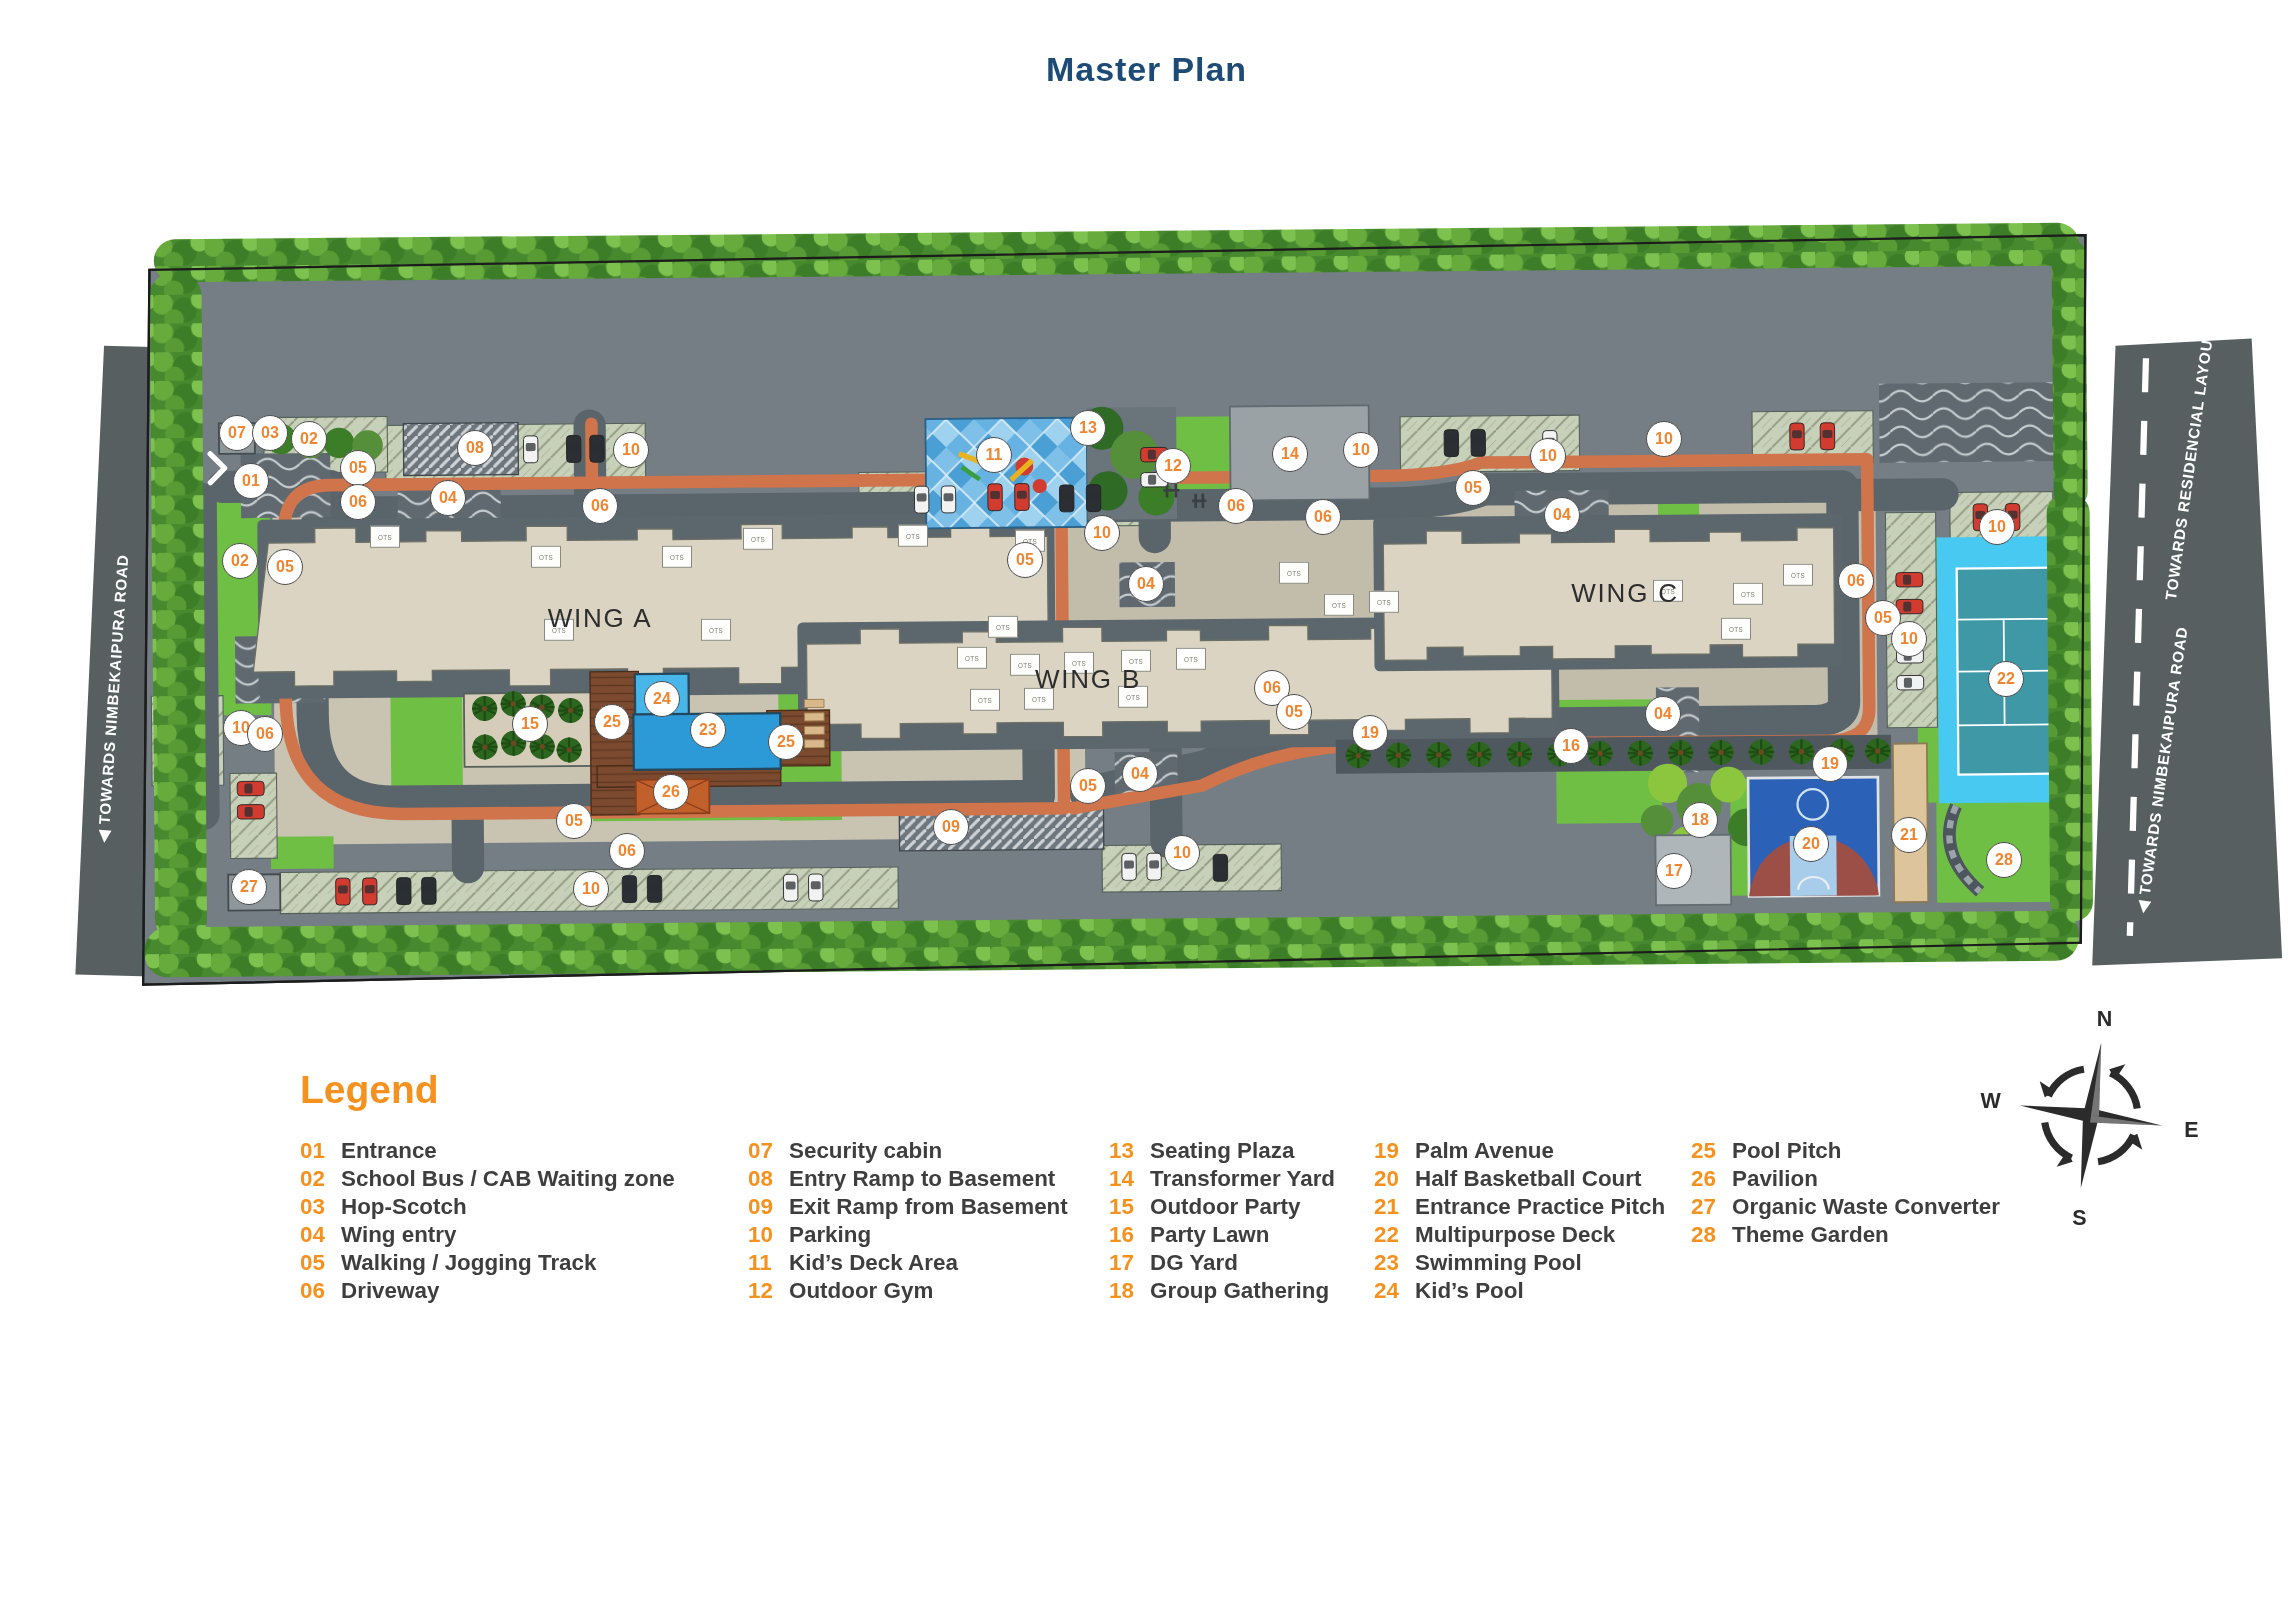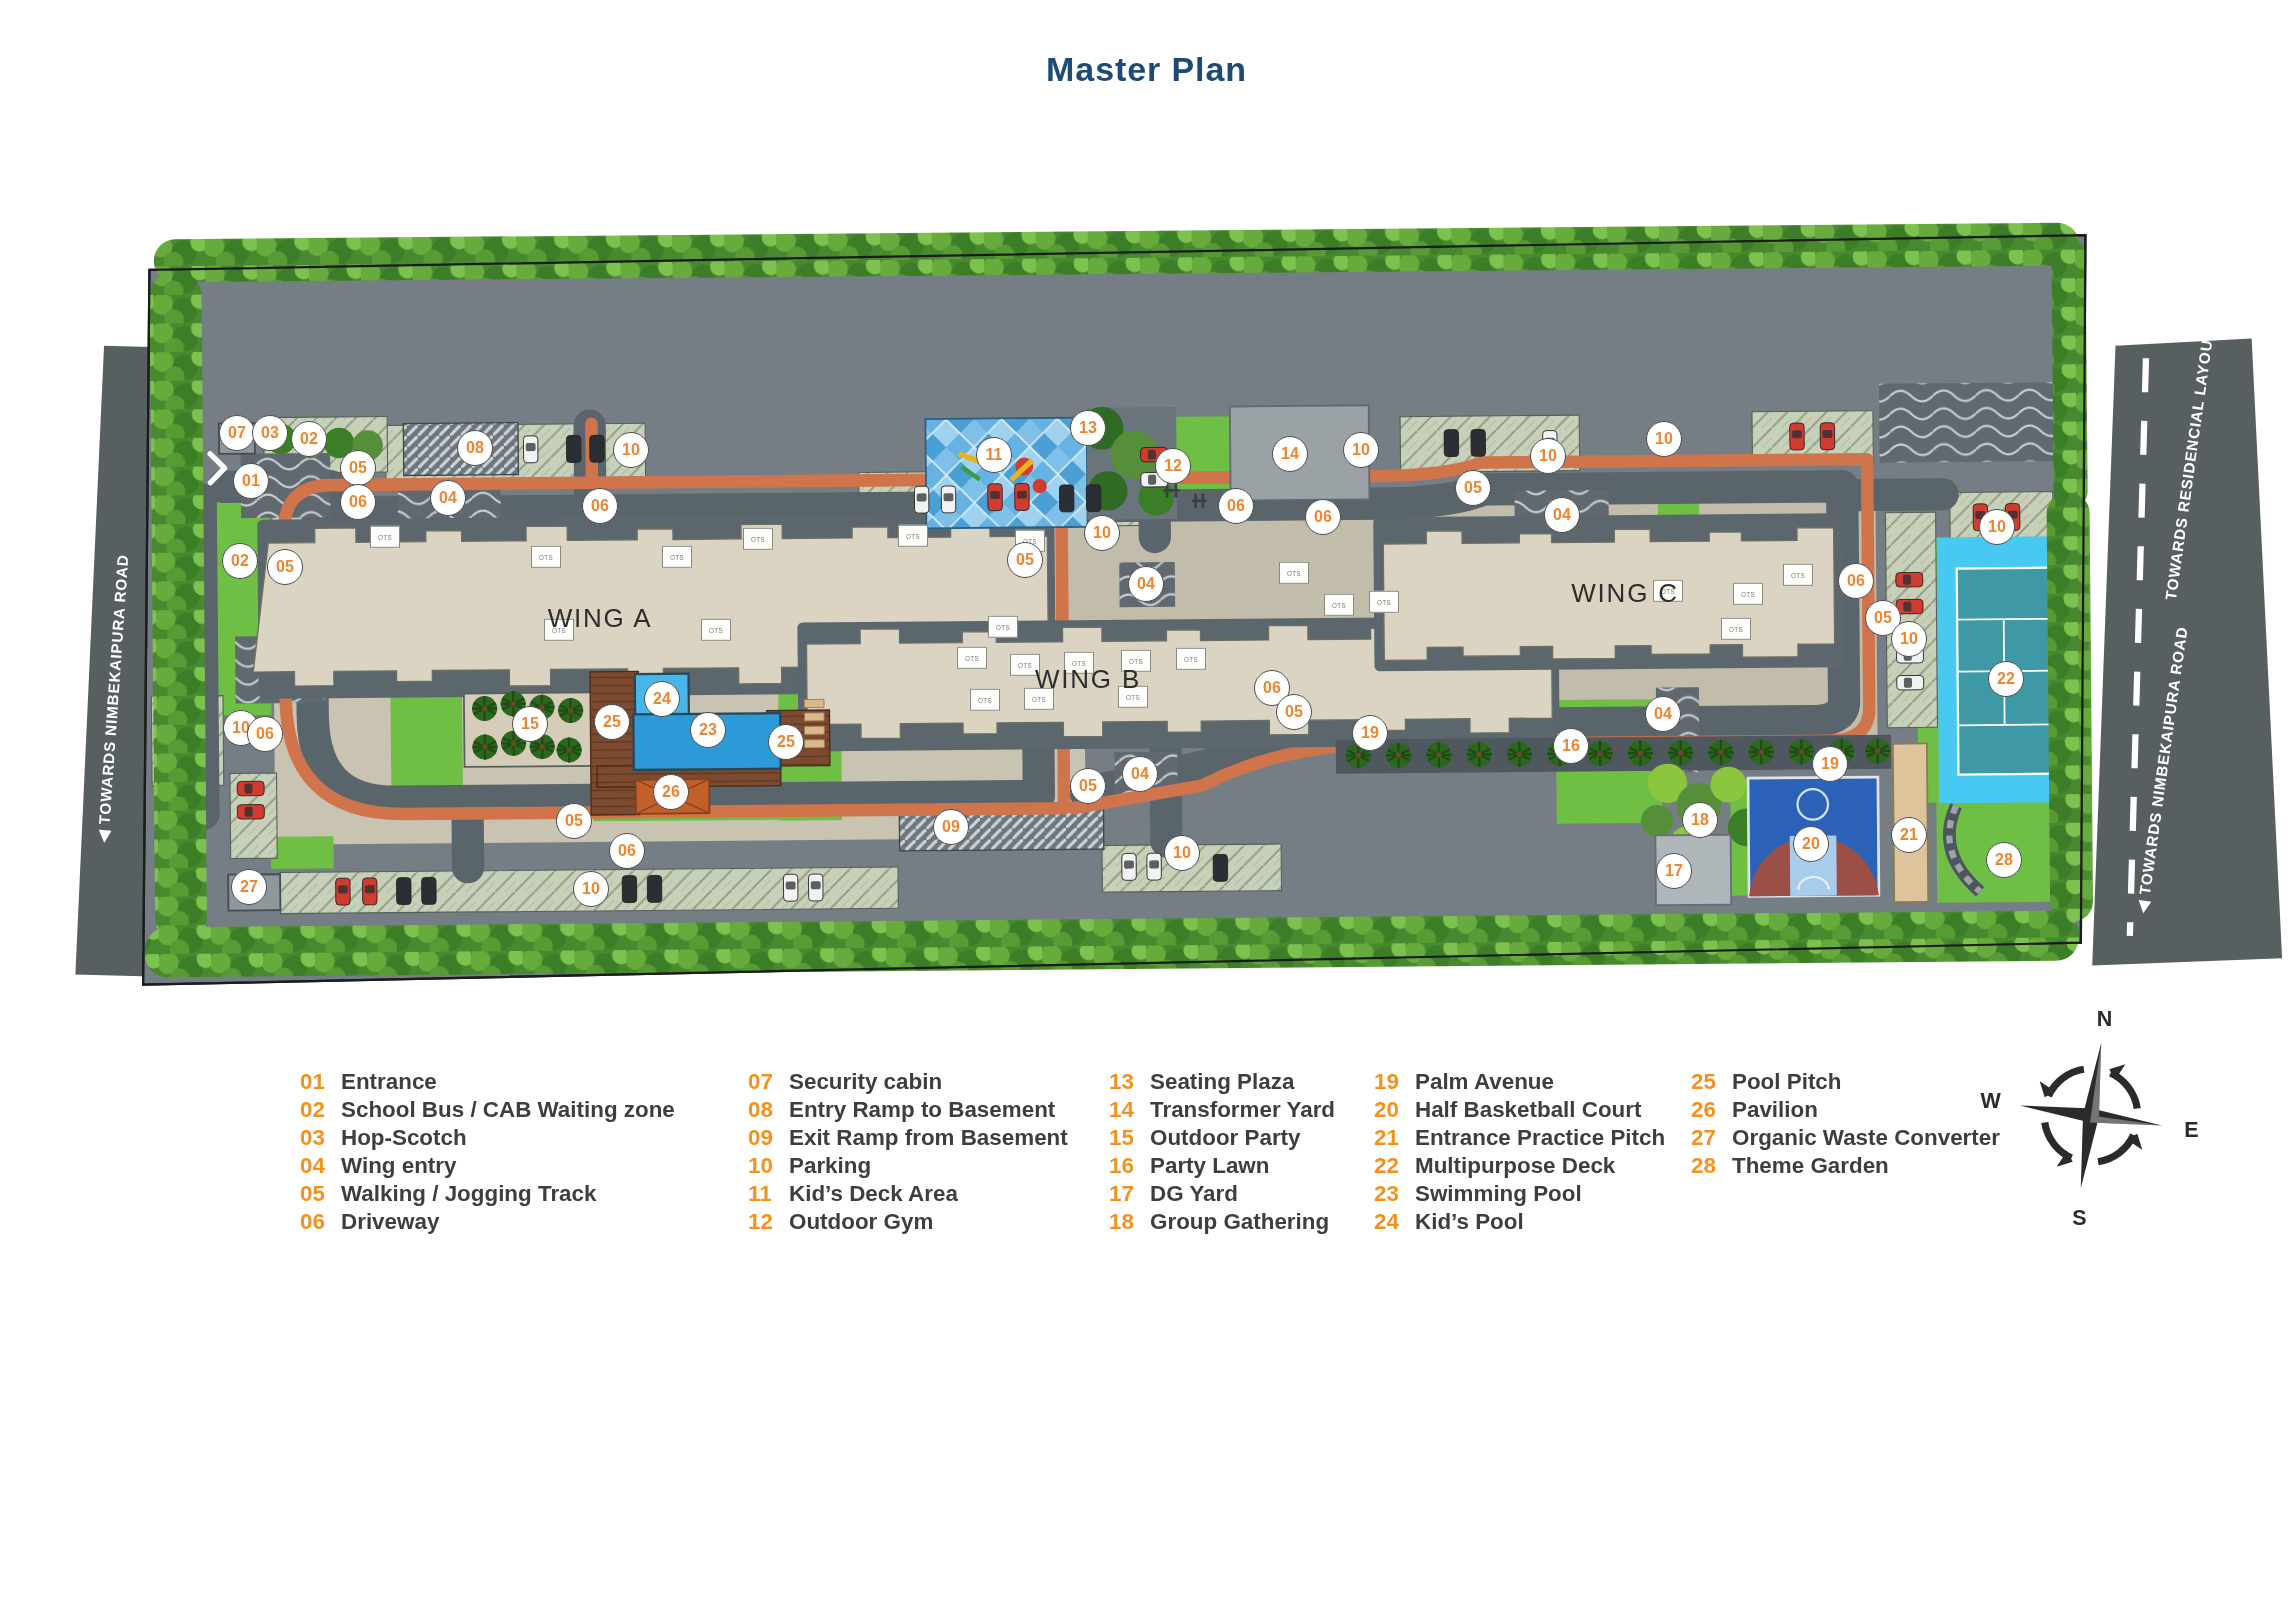--- a/index.html
+++ b/index.html
@@ -431,20 +431,21 @@
       <div class="marker" style="left: 2004px; top: 860px;">28</div>
       <div class="marker" style="left: 2006px; top: 679px;">22</div>
       <div class="marker" style="left: 1883px; top: 618px;">05</div>
       <div class="marker" style="left: 1909px; top: 639px;">10</div>
       <div class="marker" style="left: 1856px; top: 581px;">06</div>
       <div class="marker" style="left: 1997px; top: 527px;">10</div>
       <div class="marker" style="left: 1664px; top: 439px;">10</div>
     </div>
 
   <div class="legend">
+    <div class="legend-heading">Legend</div>
     <div class="legend-cols">
         <div class="legend-col">
           <div class="legend-item">
             <span class="legend-num">01</span>
             <span class="legend-label">Entrance</span>
           </div>
           <div class="legend-item">
             <span class="legend-num">02</span>
             <span class="legend-label">School Bus / CAB Waiting zone</span>
           </div>

